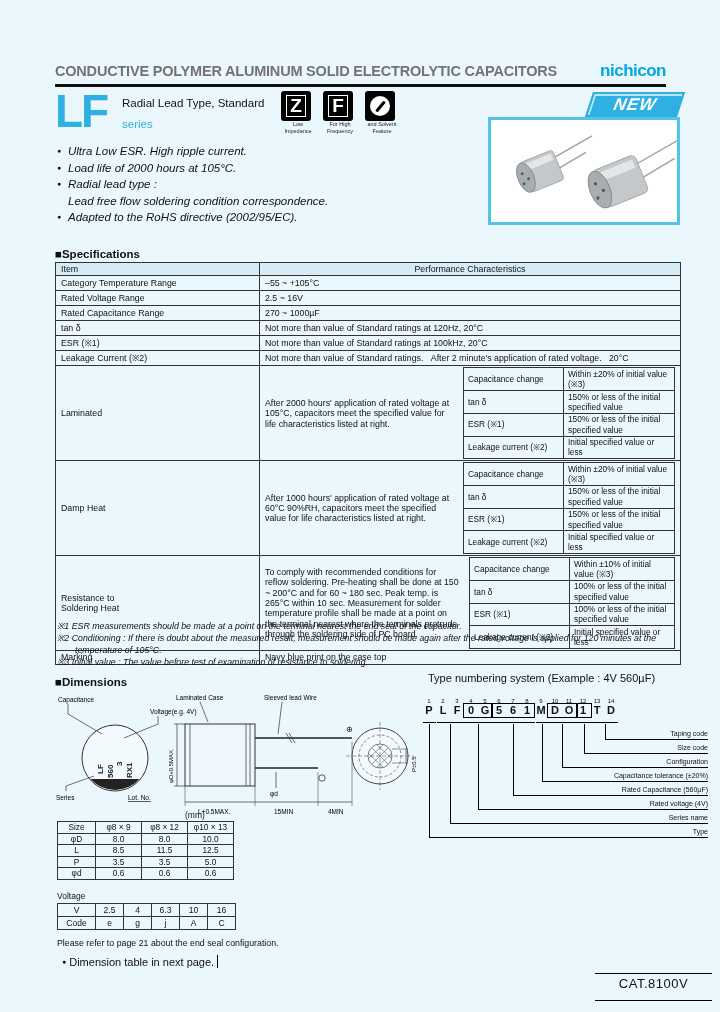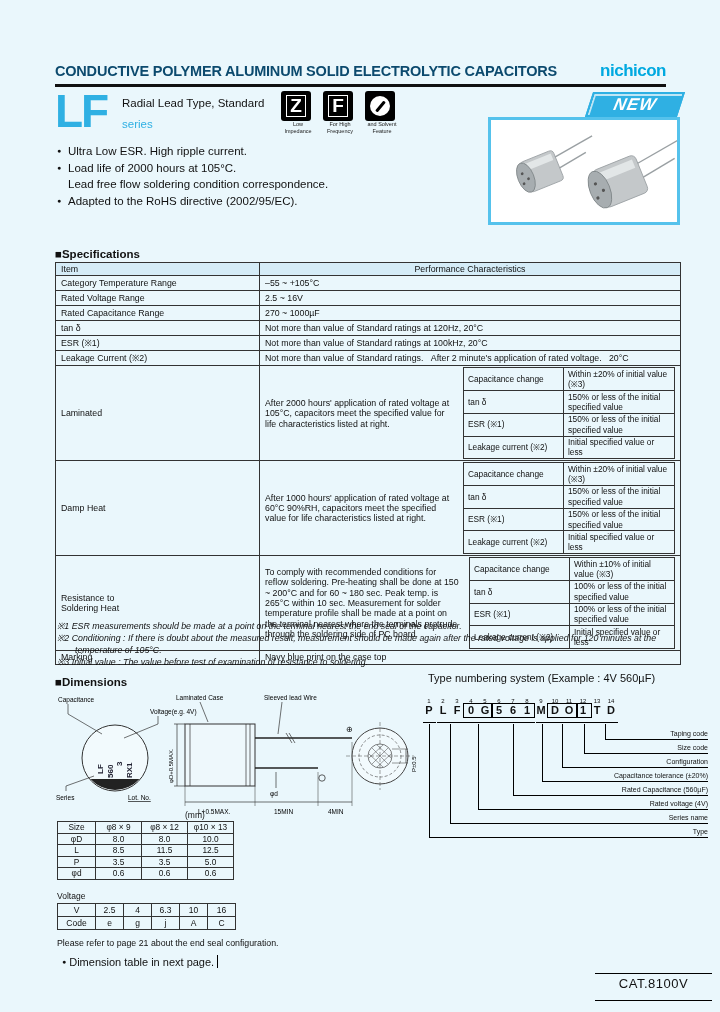--- a/index.html
+++ b/index.html
@@ -1,21 +1,21 @@
 <!DOCTYPE html>
 <html><head>
 <meta charset="utf-8">
 <style>
   * { margin:0; padding:0; box-sizing:border-box; }
   body { background:#d8e8ee; font-family:"Liberation Sans", sans-serif; }
   .page { position:relative; width:720px; height:1012px; margin:0 auto; background:#eaf7fc; color:#111; overflow:hidden; }
   .abs { position:absolute; }
 
   
-  .doc-title { font-size:14.5px; font-weight:bold; letter-spacing:-0.2px; color:#0c4a6e; }
+  .doc-title { font-size:14.5px; font-weight:bold; letter-spacing:-0.2px; color:#737373; }
   .brand { font-size:17px; font-weight:bold; color:#00a9e0; letter-spacing:-0.5px; }
   .hrule { background:#111; }
 
   .lf-big { font-size:46px; font-weight:bold; color:#2fb0e3; letter-spacing:-2px; line-height:1; }
   .subtitle { font-size:11.5px; color:#111; }
   .series-word { font-size:11.5px; color:#2fb0e3; }
 
   .icon { width:30px; height:30px; background:#000; border-radius:3px; display:flex; align-items:center; justify-content:center; }
   .icon .glyph { color:#fff; font-weight:bold; font-size:19px; border:1.5px solid #fff; padding:0 3px; line-height:1.1; }
   .icon-circle { width:20px; height:20px; background:#fff; border-radius:50%; display:flex; align-items:center; justify-content:center; }
@@ -132,28 +132,32 @@
         <rect x="0" y="-20" width="46" height="40" rx="5" fill="#c4c8ca" stroke="#9aa0a3" stroke-width="0.8"></rect>
         <rect x="4" y="-16" width="38" height="9" fill="#e2e6e7"></rect>
         <ellipse cx="1" cy="0" rx="10" ry="19.5" fill="#a7adb0" stroke="#7e8487" stroke-width="0.8"></ellipse>
         <circle cx="-1" cy="-7" r="1.6" fill="#555"></circle>
           <circle cx="4" cy="2" r="1.6" fill="#555"></circle>
           <circle cx="-4" cy="7" r="1.6" fill="#555"></circle>
       </g>
     </svg>
   </div>
 
-  <div class="abs" style="left:57px; top:143px; width:420px;">
+  <div class="abs" style="left:57px; top:143px; width:420px;font-style:italic;">
     <div class="feat-line">
         <span class="dot">●</span>
         <span>Ultra Low ESR. High ripple current.</span>
       </div>
     <div class="feat-line">
         <span class="dot">●</span>
         <span>Load life of 2000 hours at 105°C.</span>
+      </div>
+    <div class="feat-line">
+        <span class="dot">●</span>
+        <span>Radial lead type :</span>
       </div>
     <div class="feat-line feat-cont">
         <span>Lead free flow soldering condition correspondence.</span>
       </div>
     <div class="feat-line">
         <span class="dot">●</span>
         <span>Adapted to the RoHS directive (2002/95/EC).</span>
       </div>
   </div>
 

